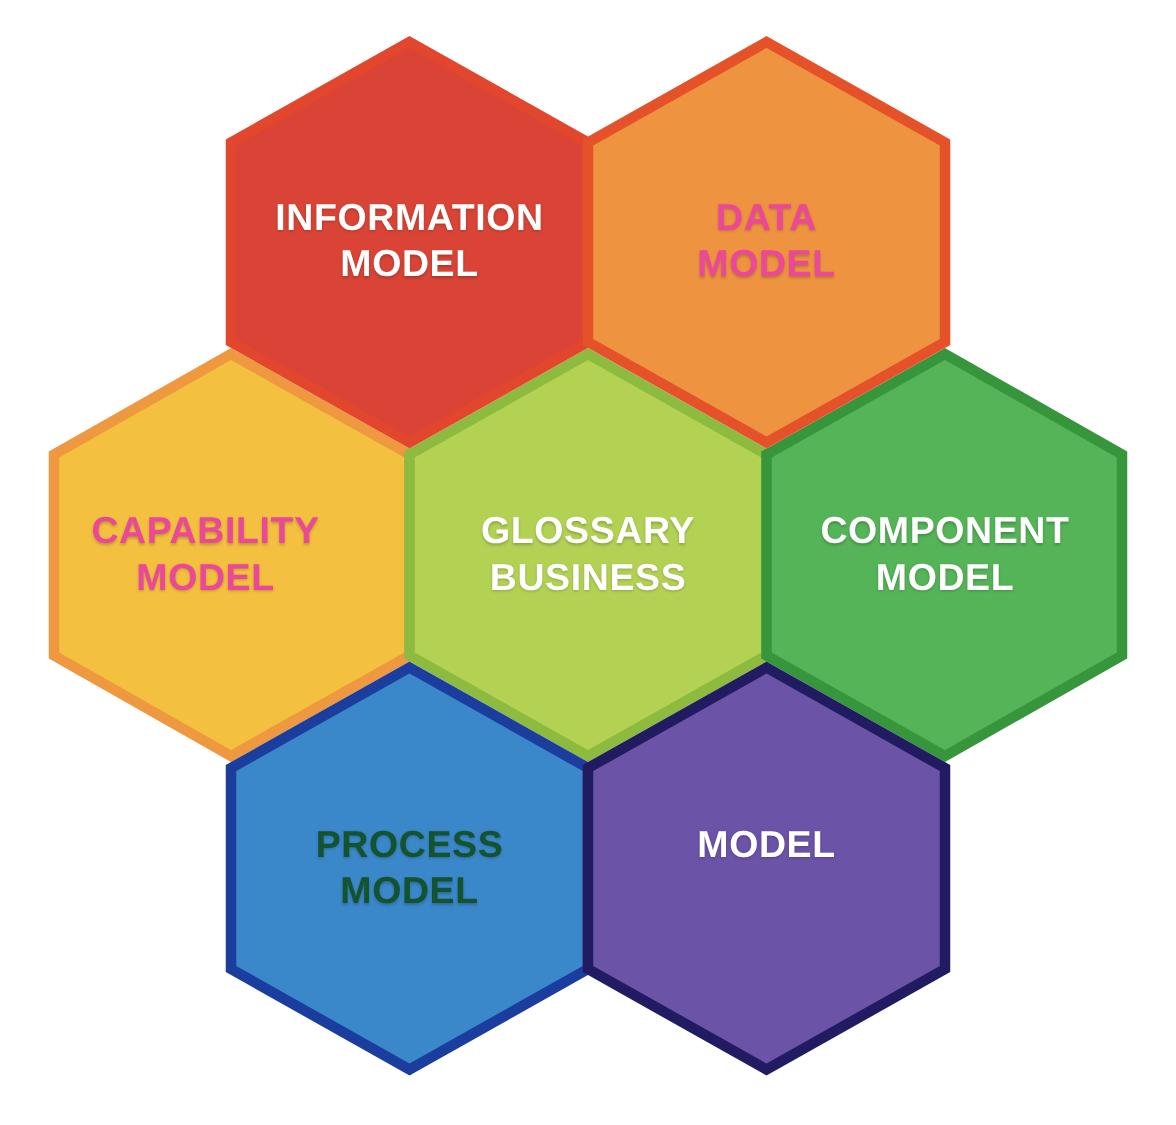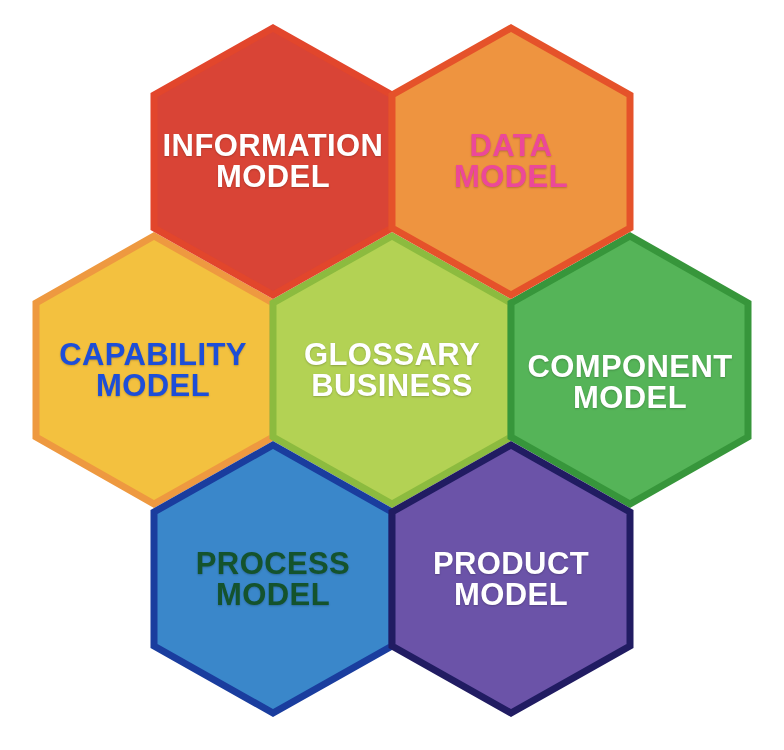--- a/index.html
+++ b/index.html
@@ -28,21 +28,21 @@
     height: 750px;
     display: block;
   }
   .hex-label {
     position: absolute;
     width: 240px;
     text-align: center;
     color: #ffffff;
     font-family: "Liberation Sans", sans-serif;
     font-weight: bold;
-    font-size: 31px;
+    font-size: 25px;
     line-height: 31px;
     letter-spacing: 0.4px;
     text-shadow: 0 1px 2px rgba(0,0,0,0.22);
     pointer-events: none;
     -webkit-font-smoothing: antialiased;
   }
   .hex-label .line {
     display: block;
     white-space: nowrap;
   }
@@ -75,38 +75,37 @@
   <div class="hex-label" id="label-information-model" style="left: 153px; top: 130px; color: rgb(255, 255, 255);">
     <span class="line">INFORMATION</span>
     <span class="line">MODEL</span>
   </div>
 
   <div class="hex-label" id="label-data-model" style="left: 391px; top: 130px; color: #ec4899;">
     <span class="line">DATA</span>
     <span class="line">MODEL</span>
   </div>
 
-  <div class="hex-label" id="label-capability-model" style="left: 33px; top: 339px; color: #1d4ed8;">
+  <div class="hex-label" id="label-capability-model" style="left: 17px; top: 339px; color: #ec4899;">
     <span class="line">CAPABILITY</span>
     <span class="line">MODEL</span>
   </div>
 
   <div class="hex-label" id="label-business-glossary" style="left: 272px; top: 339px; color: rgb(255, 255, 255);">
     <span class="line">GLOSSARY</span>
     <span class="line">BUSINESS</span>
   </div>
 
-  <div class="hex-label" id="label-component-model" style="left: 510px; top: 339px; color: rgb(255, 255, 255); margin-top: 12px;">
+  <div class="hex-label" id="label-component-model" style="left: 510px; top: 339px; color: rgb(255, 255, 255);">
     <span class="line">COMPONENT</span>
     <span class="line">MODEL</span>
   </div>
 
   <div class="hex-label" id="label-process-model" style="left: 153px; top: 548px; color: #14532d;">
     <span class="line">PROCESS</span>
     <span class="line">MODEL</span>
   </div>
 
   <div class="hex-label" id="label-product-model" style="left: 391px; top: 548px; color: rgb(255, 255, 255);">
-    <span class="line">PRODUCT</span>
     <span class="line">MODEL</span>
   </div>
 
 </div>
 
 </body></html>

